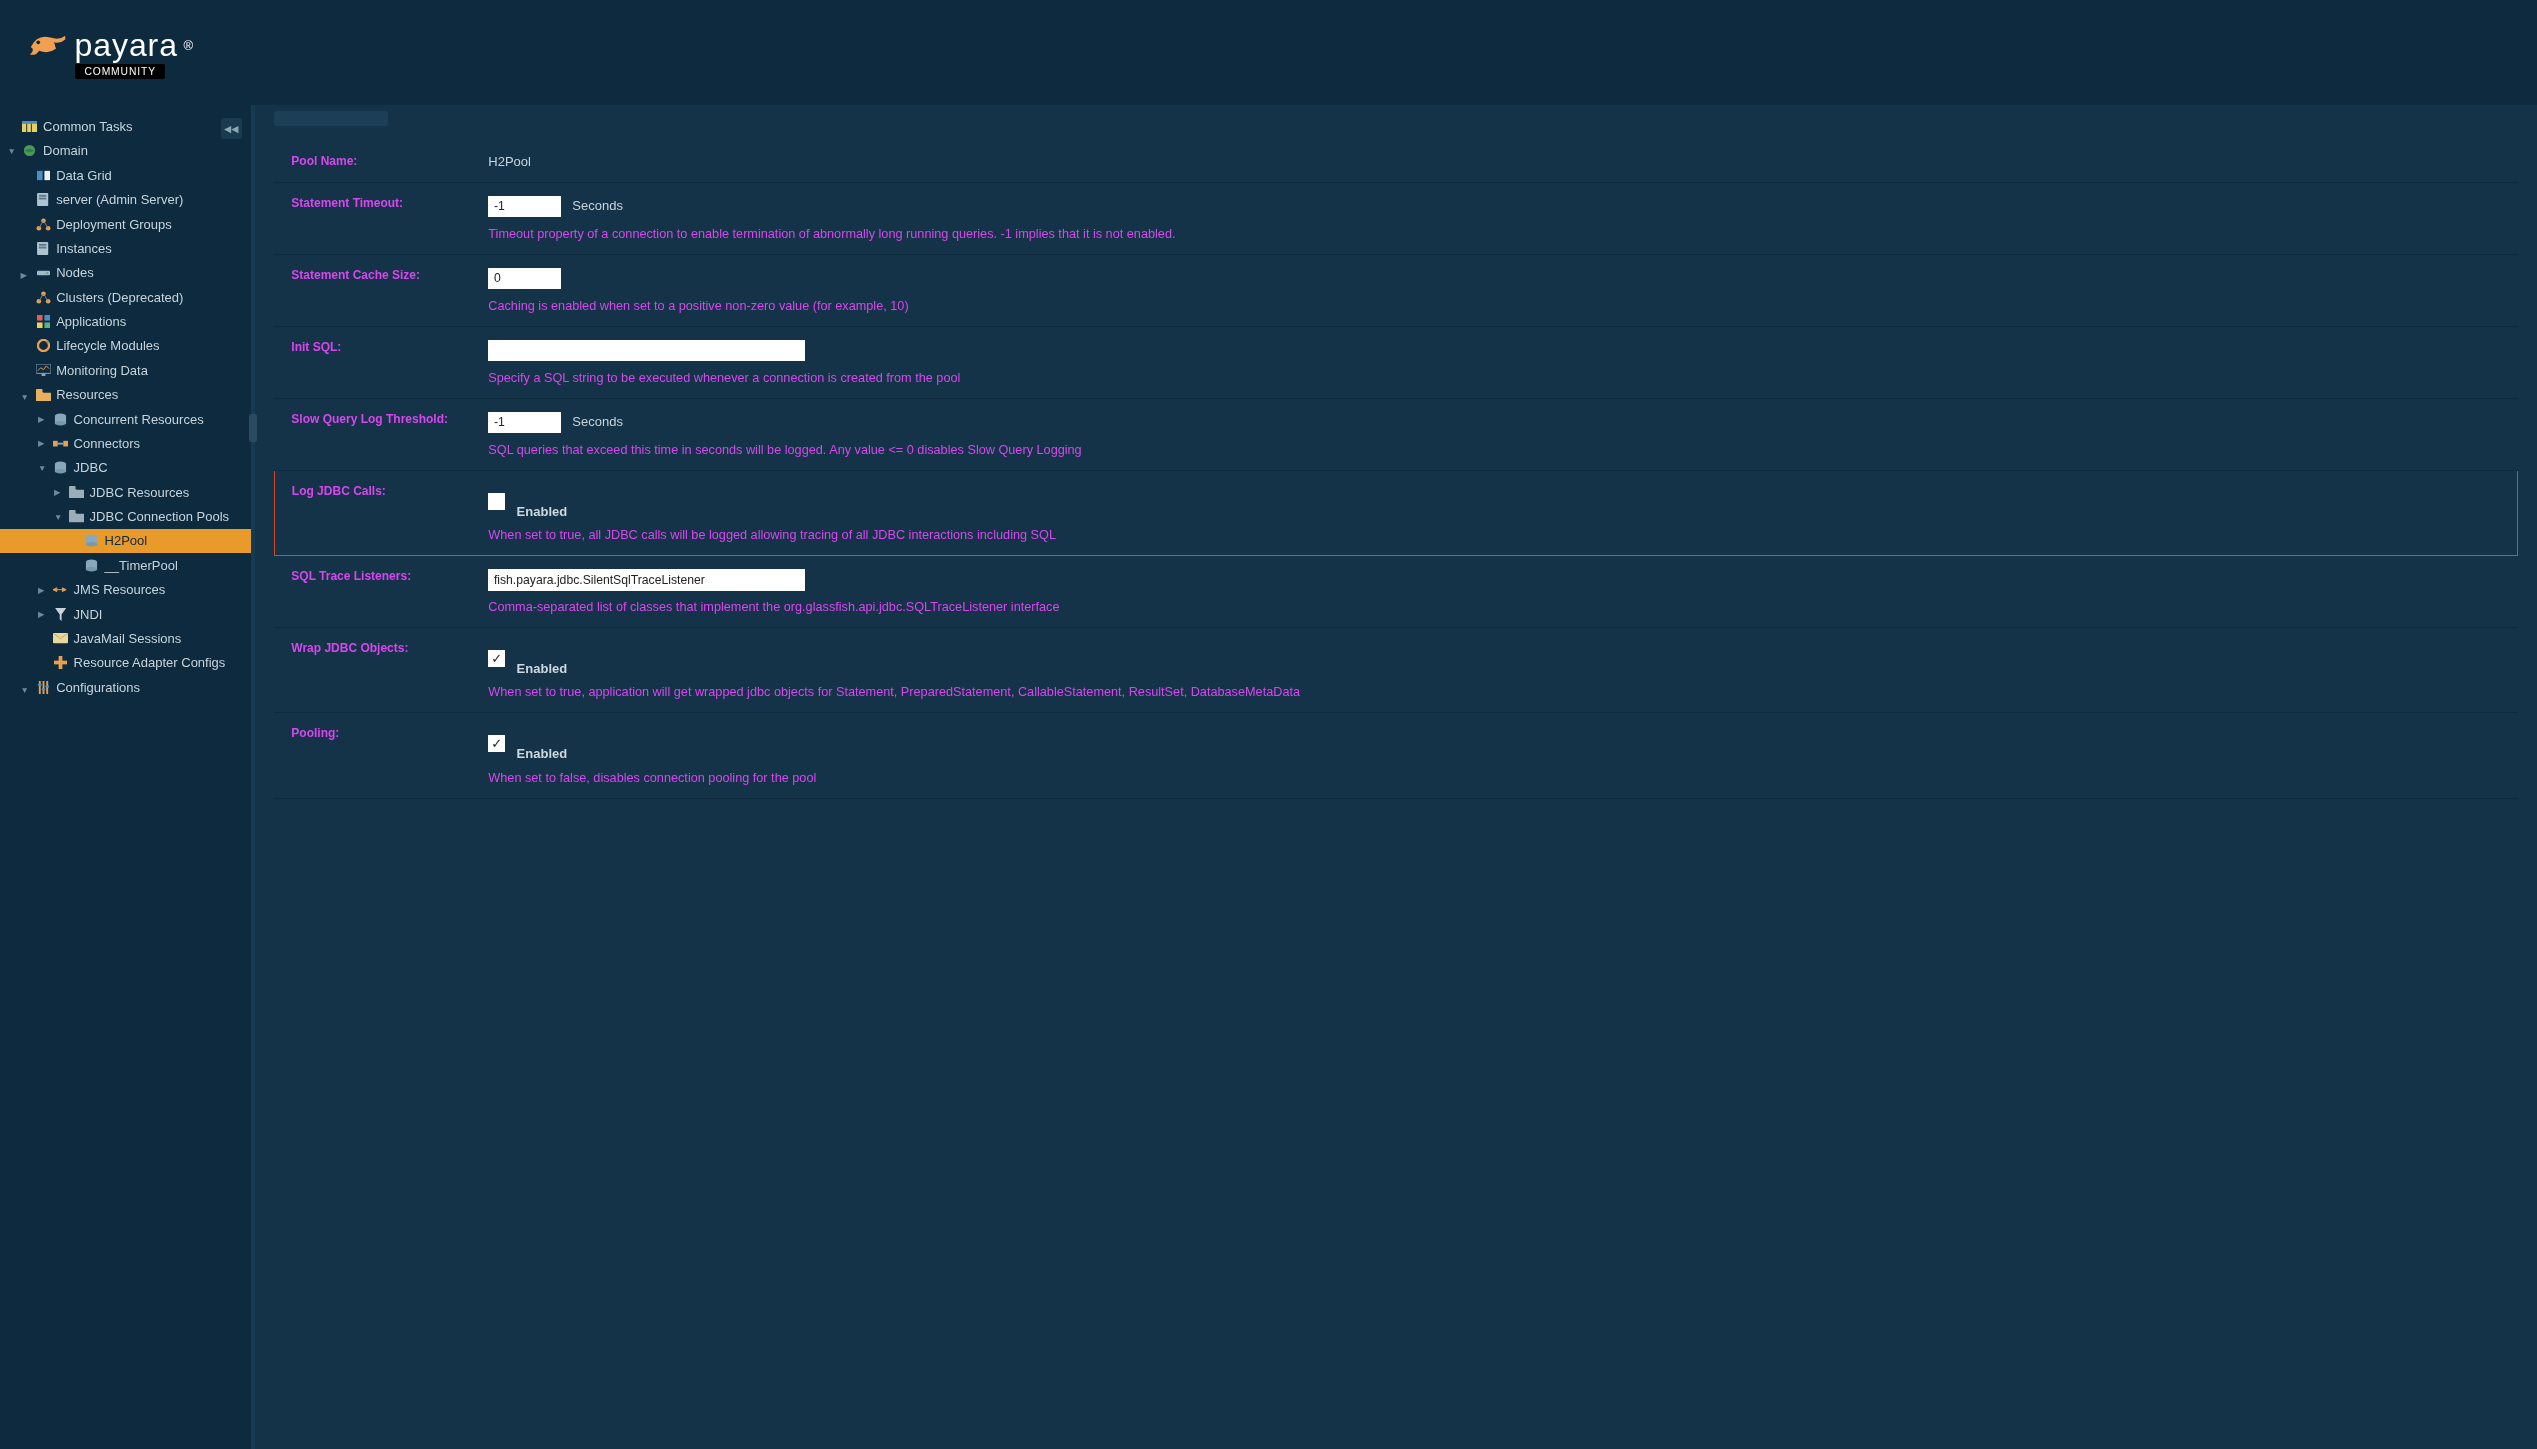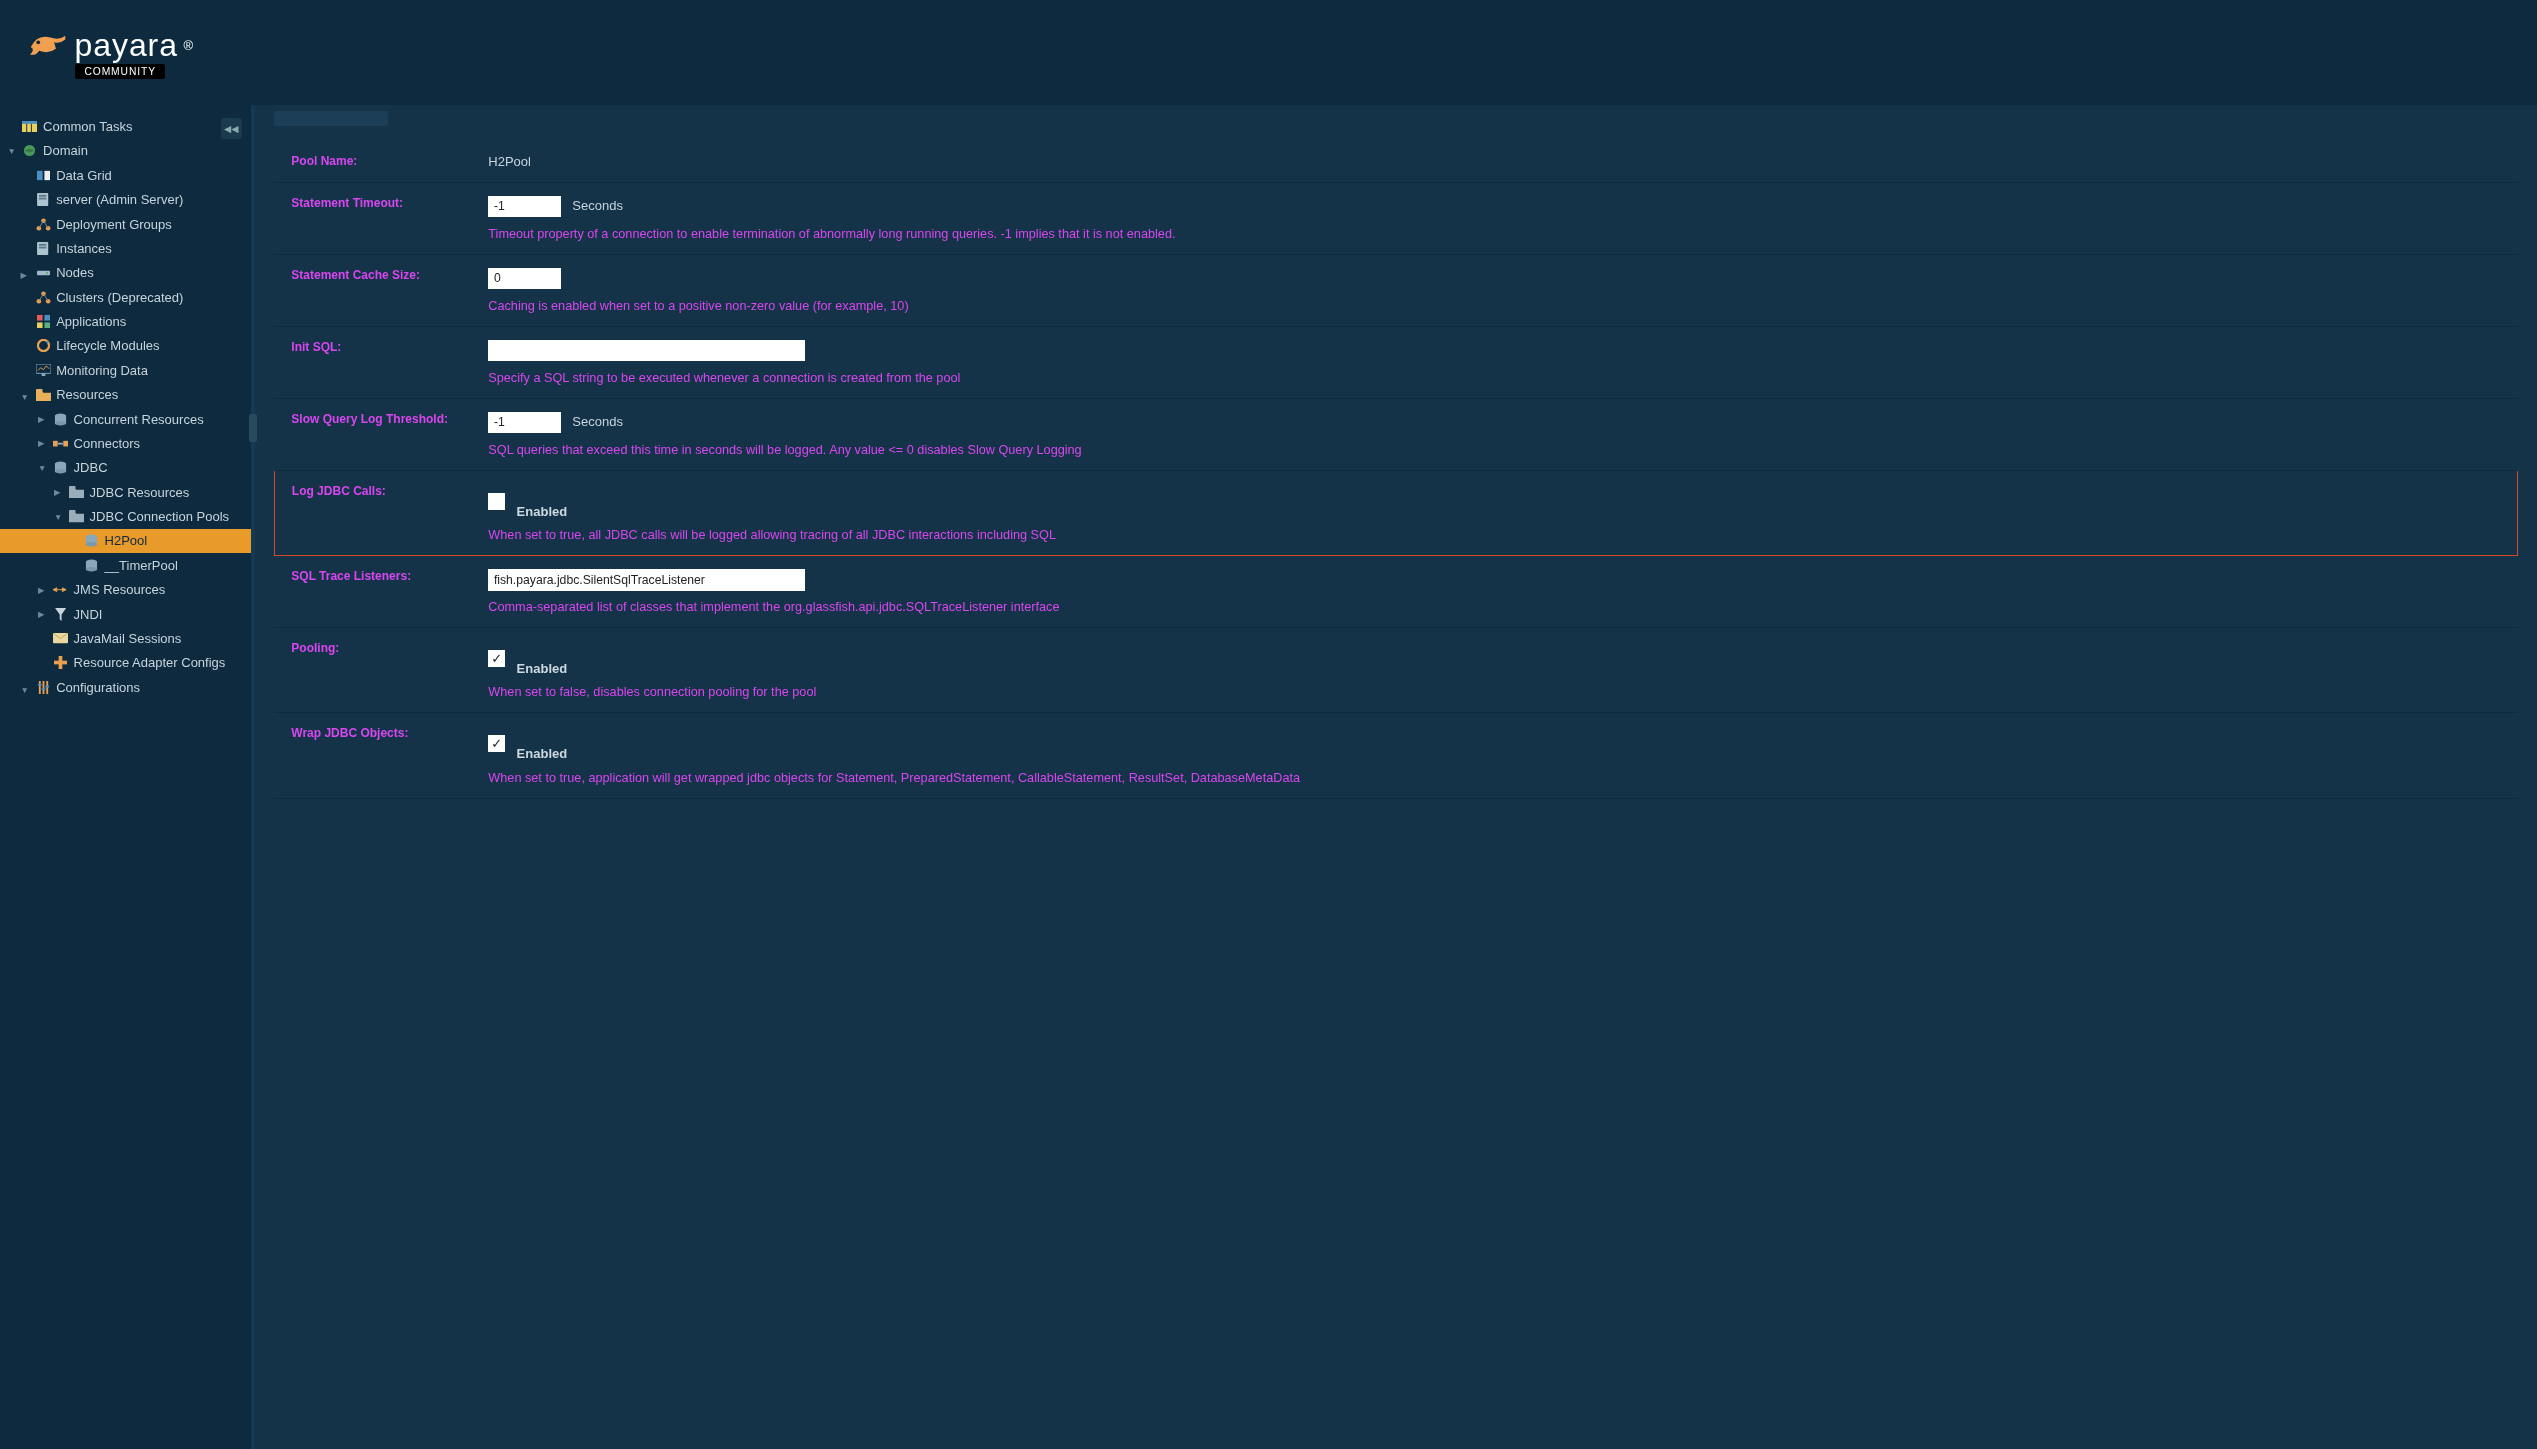--- a/index.html
+++ b/index.html
@@ -401,38 +401,38 @@
 
         <tr class="form-row">
           <td class="form-label-cell">SQL Trace Listeners:</td>
           <td class="form-value-cell">
             <input class="form-input medium" value="fish.payara.jdbc.SilentSqlTraceListener" style="">
             <div class="form-help">Comma-separated list of classes that implement the org.glassfish.api.jdbc.SQLTraceListener interface</div>
           </td>
         </tr>
 
         <tr class="form-row">
+          <td class="form-label-cell">Wrap JDBC Objects:</td>
+          <td class="form-value-cell">
+            <div class="checkbox-row">
+              <div class="checkbox-box" id="cb-wrap-jdbc">✓</div>
+              <span class="checkbox-label">Enabled</span>
+            </div>
+            <div class="form-help">When set to true, application will get wrapped jdbc objects for Statement, PreparedStatement, CallableStatement, ResultSet, DatabaseMetaData</div>
+          </td>
+        </tr>
+
+        <tr class="form-row">
           <td class="form-label-cell">Pooling:</td>
           <td class="form-value-cell">
             <div class="checkbox-row">
               <div class="checkbox-box" id="cb-pooling">✓</div>
               <span class="checkbox-label">Enabled</span>
             </div>
             <div class="form-help">When set to false, disables connection pooling for the pool</div>
           </td>
         </tr>
-
-        <tr class="form-row">
-          <td class="form-label-cell">Wrap JDBC Objects:</td>
-          <td class="form-value-cell">
-            <div class="checkbox-row">
-              <div class="checkbox-box" id="cb-wrap-jdbc">✓</div>
-              <span class="checkbox-label">Enabled</span>
-            </div>
-            <div class="form-help">When set to true, application will get wrapped jdbc objects for Statement, PreparedStatement, CallableStatement, ResultSet, DatabaseMetaData</div>
-          </td>
-        </tr>
       </tbody>
         </table>
     </div>
   </div>
 </div>
 
 
 </body></html>

